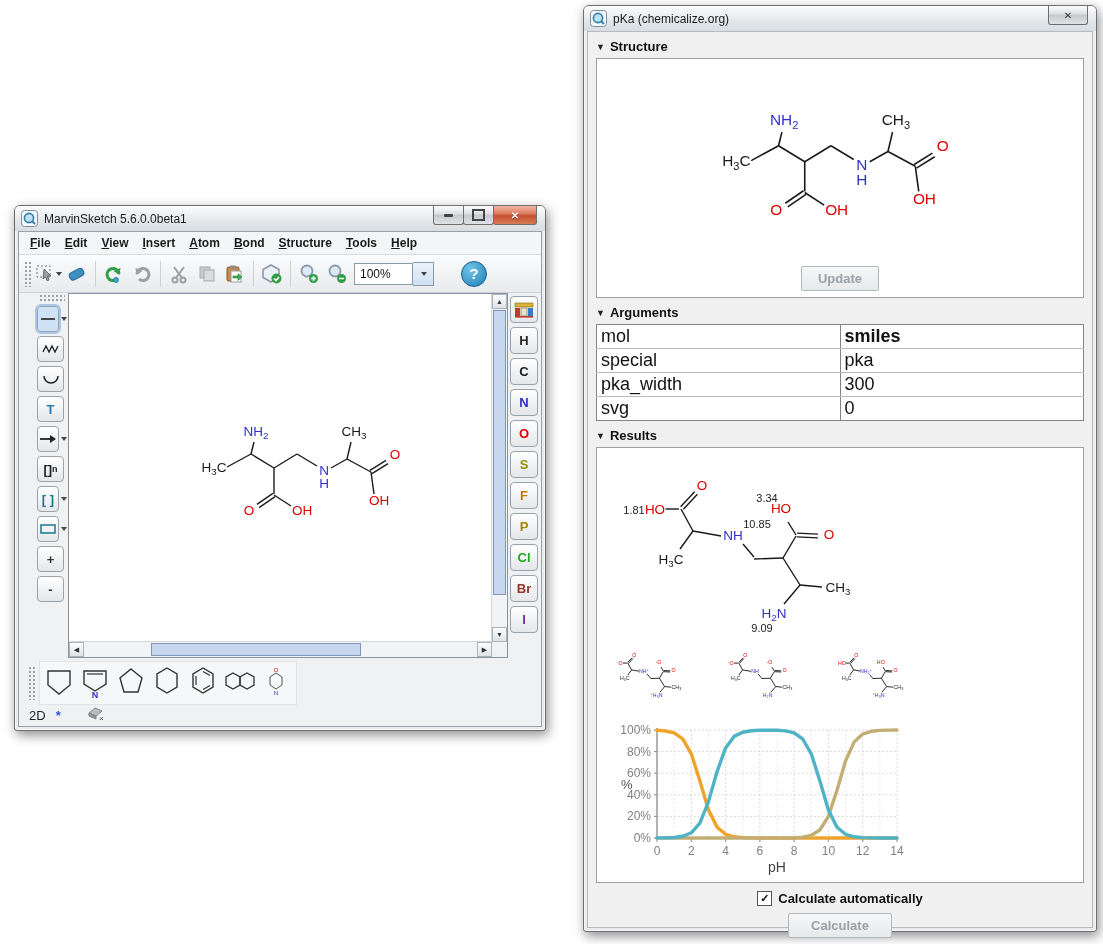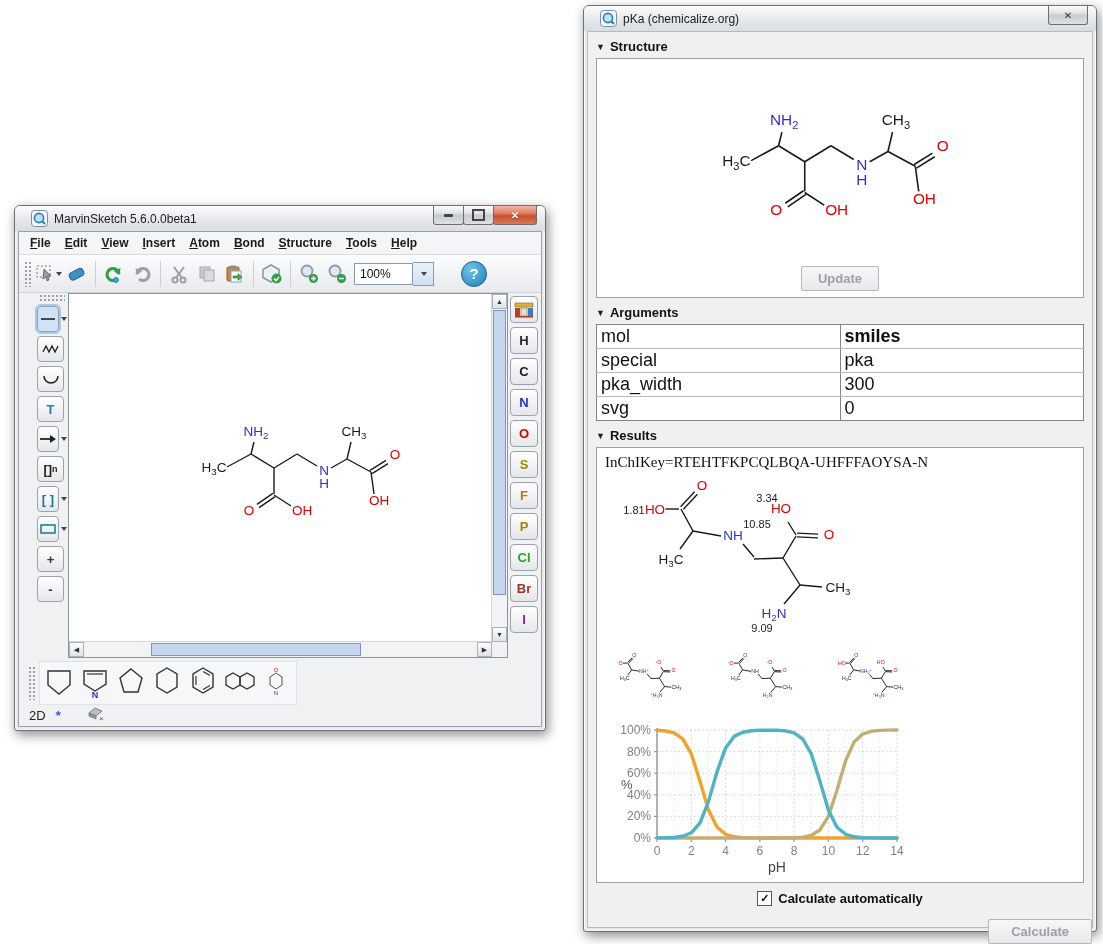--- a/index.html
+++ b/index.html
@@ -1,19 +1,19 @@
 <!DOCTYPE html>
 <html><head>
 <meta charset="utf-8">
 <style>
   html,body{margin:0;padding:0;width:1103px;height:944px;background:#ffffff;overflow:hidden;
     font-family:"Liberation Sans",sans-serif;-webkit-font-smoothing:antialiased;}
   .win{position:absolute;border:1px solid #707070;border-radius:6px 6px 3px 3px;
     background:#e9ebee;box-shadow:2px 4px 12px rgba(0,0,0,.45), inset 0 0 0 1px rgba(255,255,255,.55);}
-  .titlebar{height:25px;display:flex;align-items:center;padding-left:16px;position:relative;
+  .titlebar{height:25px;display:flex;align-items:center;padding-left:6px;position:relative;
     background:linear-gradient(#fbfcfd,#e3e7ea 60%,#d8dde1);border-radius:5px 5px 0 0;}
   .title-text{font-size:12px;color:#1c1c1c;margin-left:6px;}
   .appicon{width:17px;height:17px;display:inline-block;}
   .capgroup{position:absolute;right:8px;top:0;display:flex;}
   .cap-btn{width:29px;height:18px;border:1px solid #6e6e6e;border-top:none;margin-left:-1px;
     background:linear-gradient(#fdfdfd,#dcdfe2 45%,#c6cacd 50%,#dfe2e5);
     border-radius:0 0 3px 3px;display:flex;align-items:center;justify-content:center;
     font-size:10px;color:#333;cursor:default;}
   .cap-close{width:42px;background:linear-gradient(#f2b5a5,#e08064 40%,#c7502f 55%,#d67a55);color:#fff;
     font-weight:bold;text-shadow:0 1px 1px rgba(0,0,0,.4);}
@@ -487,21 +487,20 @@
             <td class="c2">0</td>
           </tr>
         </tbody>
       </table>
 
     <div class="sec-head">
       <span class="tri">▼</span>
       <span>Results</span>
     </div>
     <div class="panel" id="results-panel">
-      <div class="inchikey">InChIKey=RTEHTFKPCQLBQA-UHFFFAOYSA-N</div>
       <svg id="mol-pka" width="330" height="165" style="position:absolute;left:10px;top:30px;" viewBox="0 0 330 165">
           <line x1="58" y1="31" x2="72" y2="31" stroke="#1a1a1a" stroke-width="1.4"></line>
           <line x1="74" y1="31" x2="86" y2="53" stroke="#1a1a1a" stroke-width="1.4"></line>
           <line x1="86" y1="53" x2="73" y2="71" stroke="#1a1a1a" stroke-width="1.4"></line>
           <line x1="86" y1="53" x2="114" y2="58" stroke="#1a1a1a" stroke-width="1.4"></line>
           <line x1="136" y1="66" x2="147" y2="79" stroke="#1a1a1a" stroke-width="1.4"></line>
           <line x1="147" y1="81" x2="176" y2="80" stroke="#1a1a1a" stroke-width="1.4"></line>
           <line x1="176" y1="80" x2="189" y2="58" stroke="#1a1a1a" stroke-width="1.4"></line>
           <line x1="189" y1="57" x2="181" y2="44" stroke="#1a1a1a" stroke-width="1.4"></line>
           <line x1="176" y1="80" x2="193" y2="107" stroke="#1a1a1a" stroke-width="1.4"></line>
@@ -657,18 +656,18 @@
           <polyline points="52.0,114.0 60.6,114.0 69.1,114.0 77.7,114.0 86.3,114.0 94.9,114.0 103.4,114.0 112.0,114.0 120.6,114.0 129.1,114.0 137.7,114.0 146.3,114.0 154.9,114.0 163.4,114.0 172.0,114.0 180.6,114.0 189.1,113.7 197.7,113.1 206.3,111.3 214.9,106.0 223.4,92.3 232.0,66.2 240.6,36.8 249.1,18.1 257.7,10.1 266.3,7.3 274.9,6.4 283.4,6.1 292.0,6.0" fill="none" stroke="#C2AE74" stroke-width="3.4" stroke-linecap="round" stroke-linejoin="round"></polyline>
           <polyline points="52.0,113.9 60.6,113.8 69.1,113.5 77.7,112.3 86.3,108.8 94.9,99.2 103.4,77.9 112.0,47.8 120.6,23.9 129.1,12.4 137.7,8.2 146.3,6.8 154.9,6.3 163.4,6.2 172.0,6.3 180.6,6.9 189.1,8.9 197.7,15.0 206.3,29.9 214.9,56.9 223.4,85.9 232.0,103.2 240.6,110.3 249.1,112.8 257.7,113.6 266.3,113.9 274.9,114.0 283.4,114.0 292.0,114.0" fill="none" stroke="#4FB3C6" stroke-width="3.4" stroke-linecap="round" stroke-linejoin="round"></polyline>
         </svg>
     </div>
 
     <div class="pk-bottom">
       <div class="chk-row">
         <span class="chk-box">✓</span>
         <span>Calculate automatically</span>
       </div>
-      <div style="margin-top:13px;text-align:right;">
+      <div style="margin-top:7px;">
         <span class="gbtn" style="padding:4px 22px;">Calculate</span>
       </div>
     </div>
   </div>
 </div>
 
 </body></html>

